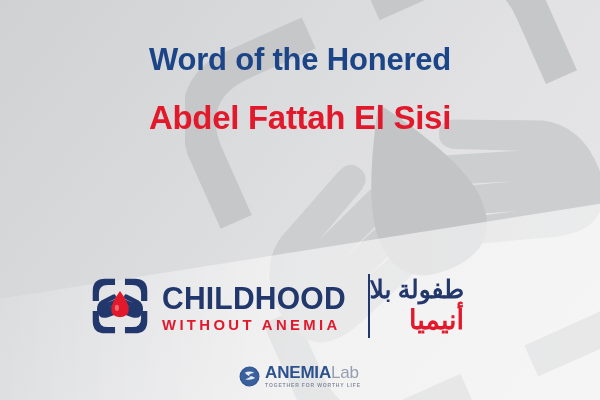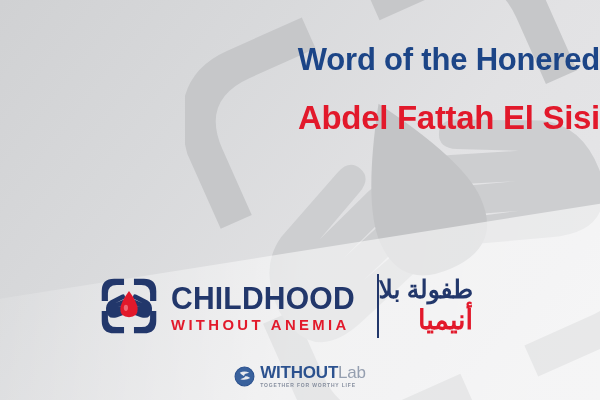--- a/index.html
+++ b/index.html
@@ -40,21 +40,21 @@
     background: linear-gradient(108deg, rgba(255,255,255,0) 0%, rgba(255,255,255,0.55) 45%, rgba(255,255,255,0.62) 100%);
     transform: rotate(-9deg);
   }
 
   
   .headlines {
     position: absolute;
     left: 0;
     top: 44px;
     width: 600px;
-    text-align: right;
+    text-align: center;
   }
   .line-title {
     font-size: 31px;
     font-weight: bold;
     color: #1c4587;
     letter-spacing: -0.2px;
     line-height: 1.05;
   }
   .line-role {
     margin-top: 28px;
@@ -68,21 +68,21 @@
     font-size: 33px;
     font-weight: bold;
     color: #e2192b;
     letter-spacing: -0.3px;
     line-height: 1.05;
   }
 
   
   .logo-lockup {
     position: absolute;
-    left: 98px;
+    left: 89px;
     top: 266px;
     width: 420px;
     height: 80px;
     display: flex;
     align-items: center;
   }
   .brand-mark {
     width: 62px;
     height: 62px;
     flex: 0 0 62px;
@@ -248,19 +248,19 @@
   </div>
 
   <div class="footer-credit">
     <svg class="credit-mark" viewBox="0 0 40 40">
       <circle cx="20" cy="20" r="18" fill="#2a5596"></circle>
       <circle cx="20" cy="20" r="18" fill="none" stroke="#1c4587" stroke-width="2"></circle>
       <path d="M11,13 Q20,8 29,13 Q21,14 17,19 Q26,18 31,23 Q22,28 12,25 Q20,23 23,19 Q16,20 11,13 Z" fill="#e9eaee"></path>
     </svg>
     <div class="credit-words">
       <div class="credit-name">
-        <span class="c-dev">WITHOUT</span><span class="c-lab">Lab</span>
+        <span class="c-dev">ANEMIA</span><span class="c-lab">Lab</span>
       </div>
       <div class="credit-tag">TOGETHER FOR WORTHY LIFE</div>
     </div>
   </div>
 
 </div>
 
 </body></html>

